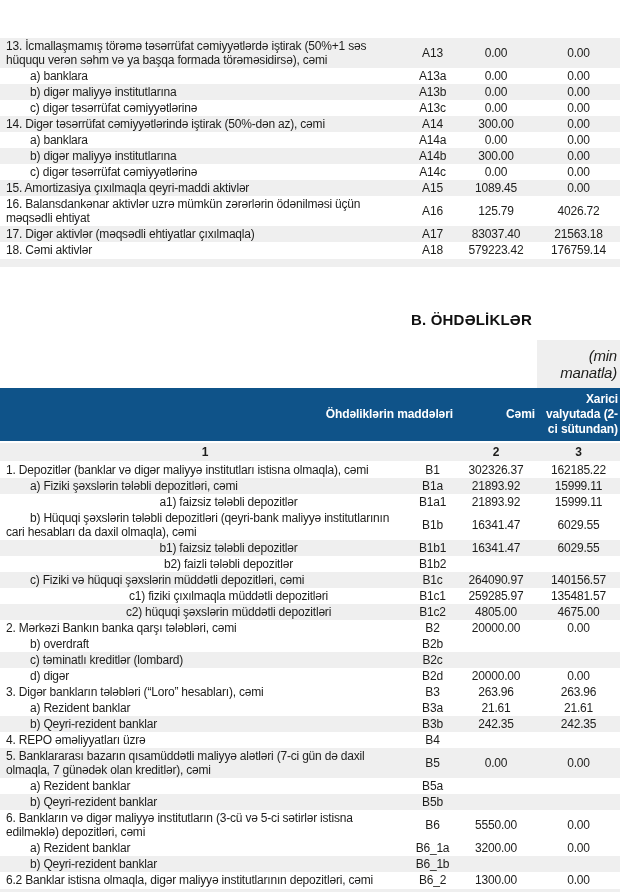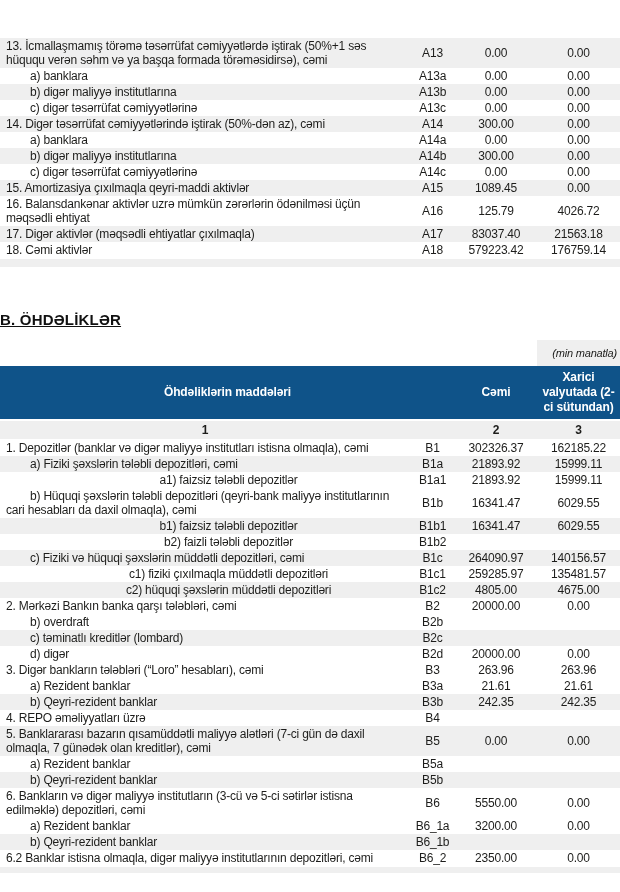--- a/index.html
+++ b/index.html
@@ -21,34 +21,34 @@
   td.code,td.val,td.val2{text-align:center;white-space:nowrap;}
   tr.shaded{background:#efefef;}
   tr.bold td{font-weight:normal;}
   td.ind1{text-indent:24px;}
   td.ind2{text-indent:45px;text-align:center;}
 
   .table-a-wrap{padding-top:2px;}
   .spacer-bar{height:8px;background:#efefef;margin-top:1px;width:620px;}
 
   .section-title{
-    margin:44px 88px 0 0;text-align:left;
-    font-size:15px;font-weight:bold;letter-spacing:0.2px;color:#111;text-decoration:underline;
+    margin:44px 88px 0 0;text-align:right;
+    font-size:15px;font-weight:bold;letter-spacing:0.2px;color:#111;
   }
 
   .unit-note-row{margin-top:12px;display:flex;justify-content:flex-end;}
   .unit-note-cell{
     width:83px;box-sizing:border-box;background:#efefef;
-    font-style:italic;font-size:11px;letter-spacing:-0.2px;
+    font-style:italic;font-size:15px;letter-spacing:-0.2px;
     text-align:right;padding:7px 3px 7px 0;color:#1d1d1b;
   }
 
   .tbl-b thead th{
     background:#0f5389;color:#ffffff;font-weight:bold;
-    padding:4px 2px;line-height:15px;text-align:center;
+    padding:4px 2px;line-height:15px;text-align:right;
     border-bottom:2px solid #ffffff;letter-spacing:-0.1px;
   }
   .tbl-b tr.colnums td{
     background:#efefef;font-weight:bold;text-align:center;
     padding:2px 0;line-height:14px;border-bottom:1px solid #ffffff;
   }
   .bottom-sliver{height:6px;background:#efefef;margin-top:1px;width:620px;}
 </style>
 </head>
 <body>
@@ -302,20 +302,20 @@
         </tr>
         <tr class="shaded">
           <td class="name ind1">b) Qeyri-rezident banklar</td>
           <td class="code">B6_1b</td>
           <td class="val"></td>
           <td class="val2"></td>
         </tr>
         <tr class="">
           <td class="name ind0">6.2 Banklar istisna olmaqla, digər maliyyə institutlarının depozitləri, cəmi</td>
           <td class="code">B6_2</td>
-          <td class="val">2350.00</td>
+          <td class="val">1300.00</td>
           <td class="val2">0.00</td>
         </tr>
       </tbody>
   </table>
   <div class="bottom-sliver"></div>
 
 </div>
 
 </body></html>

